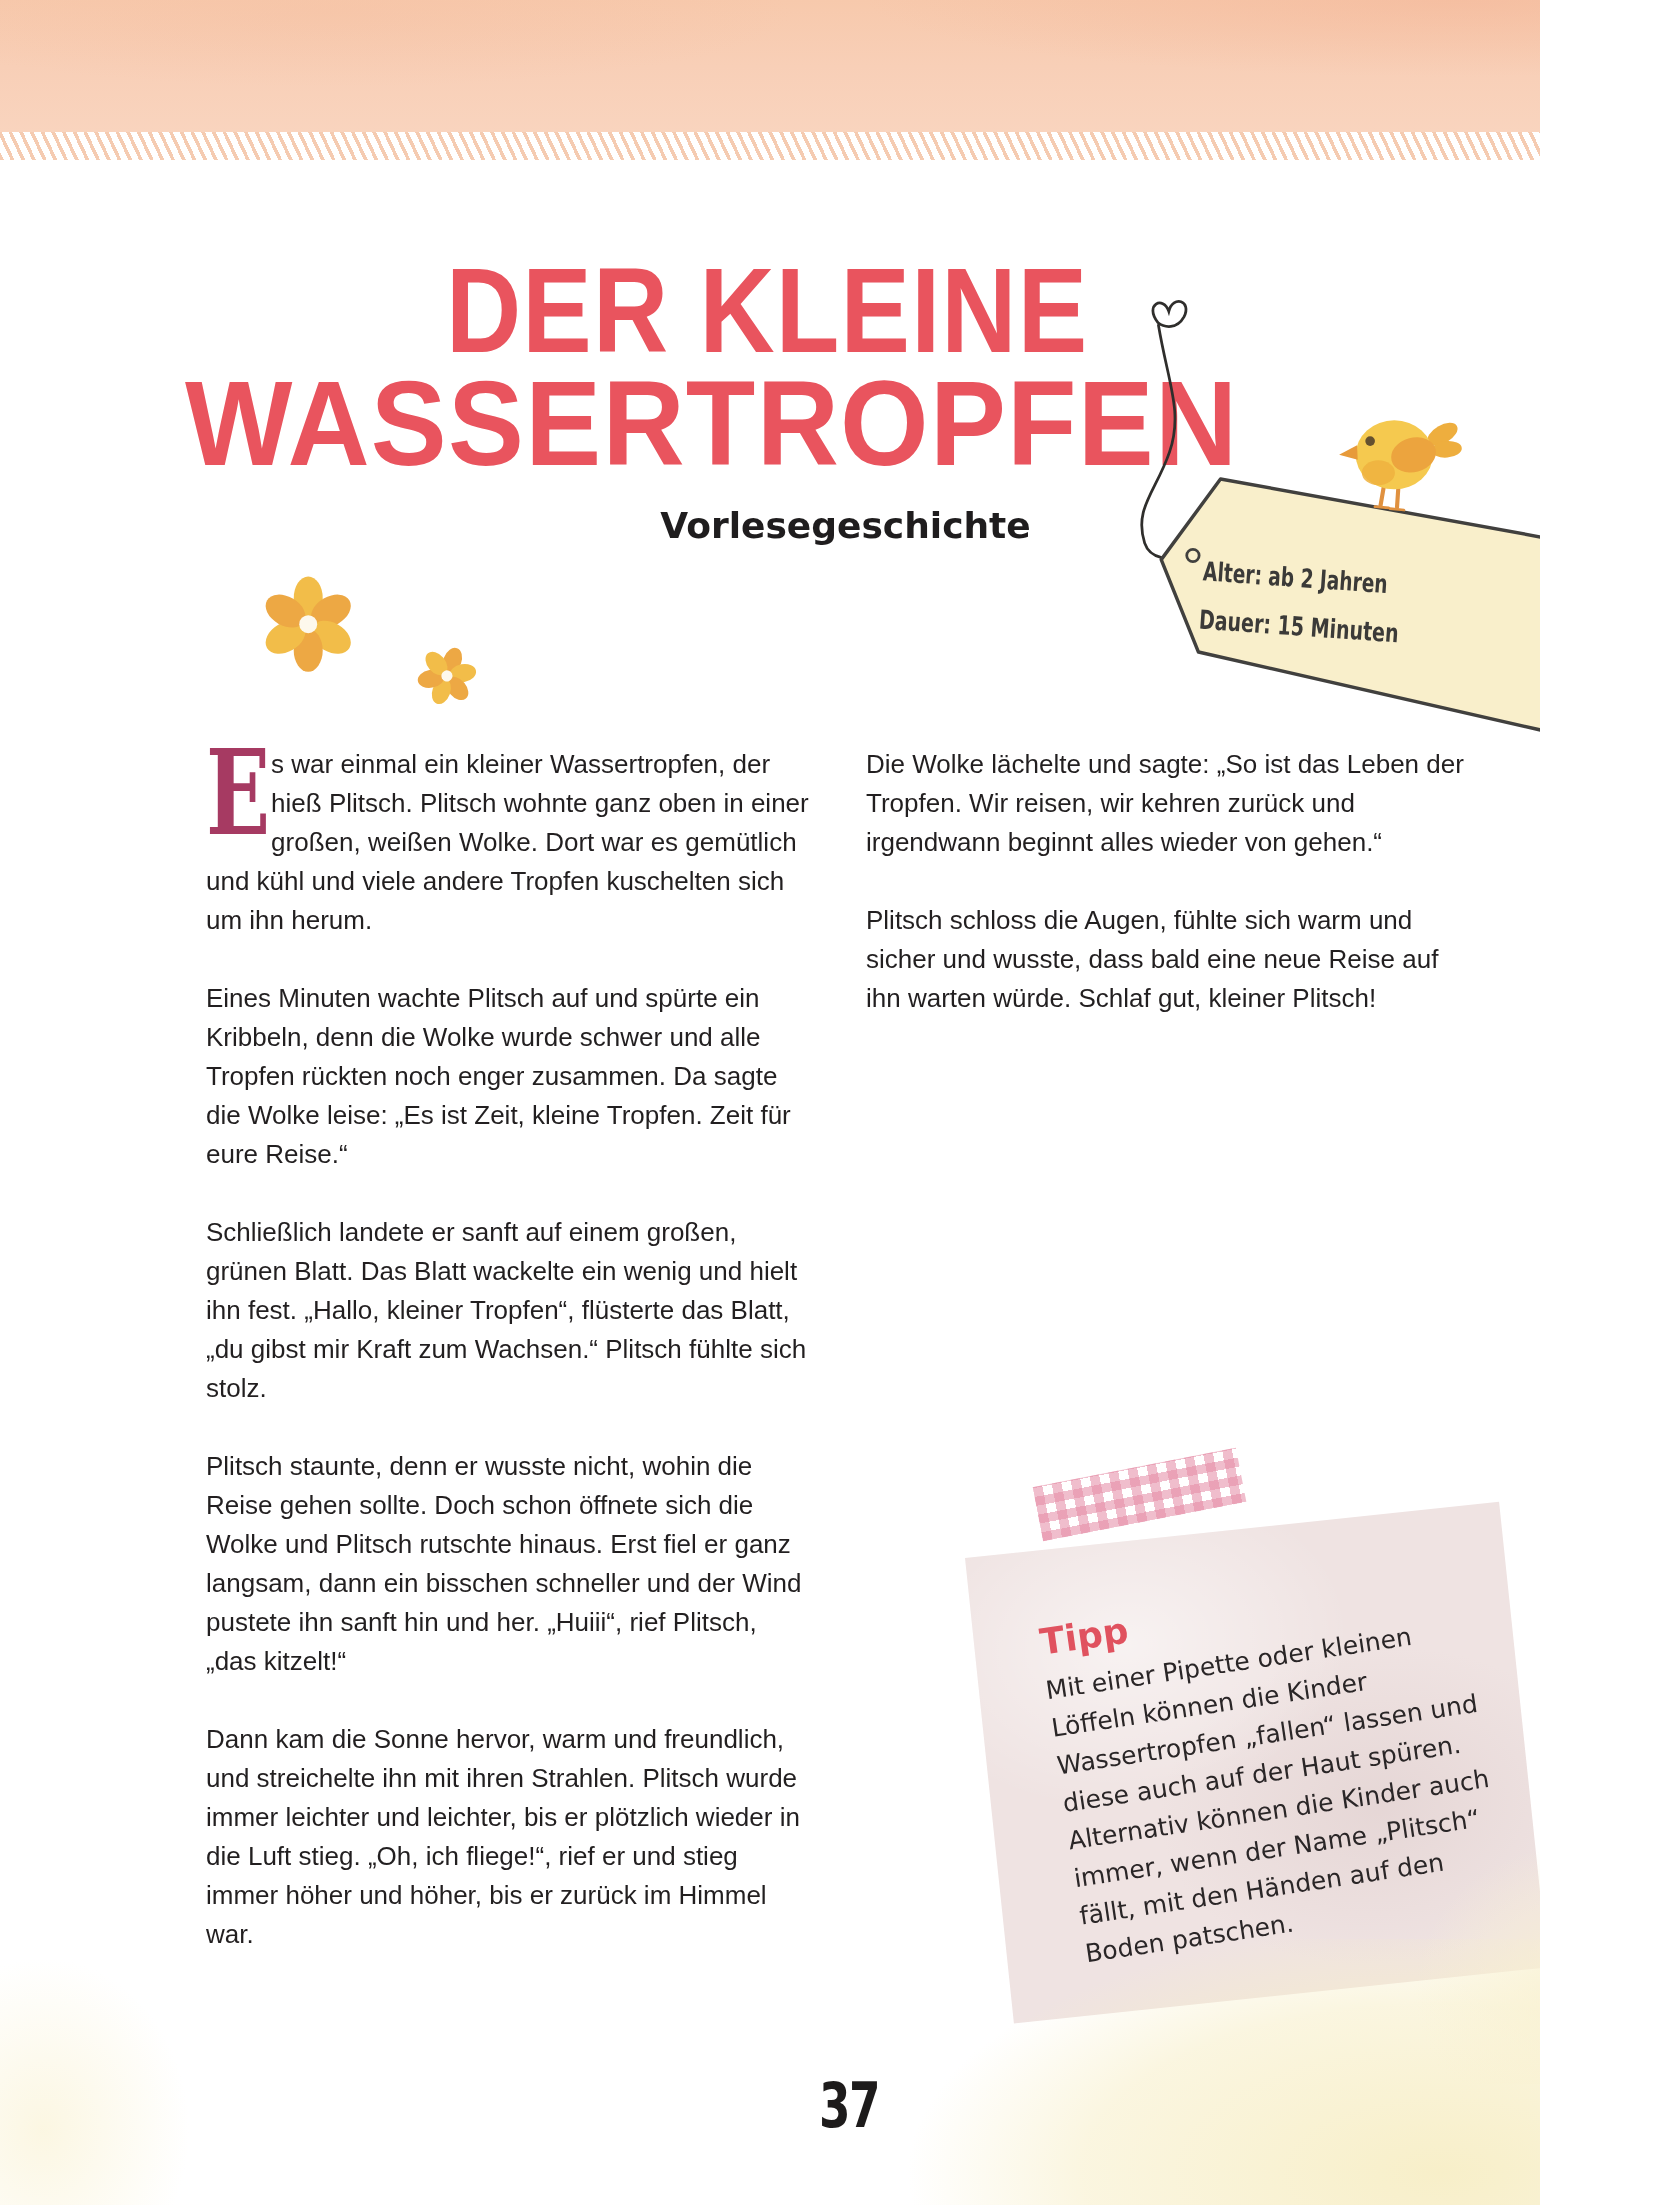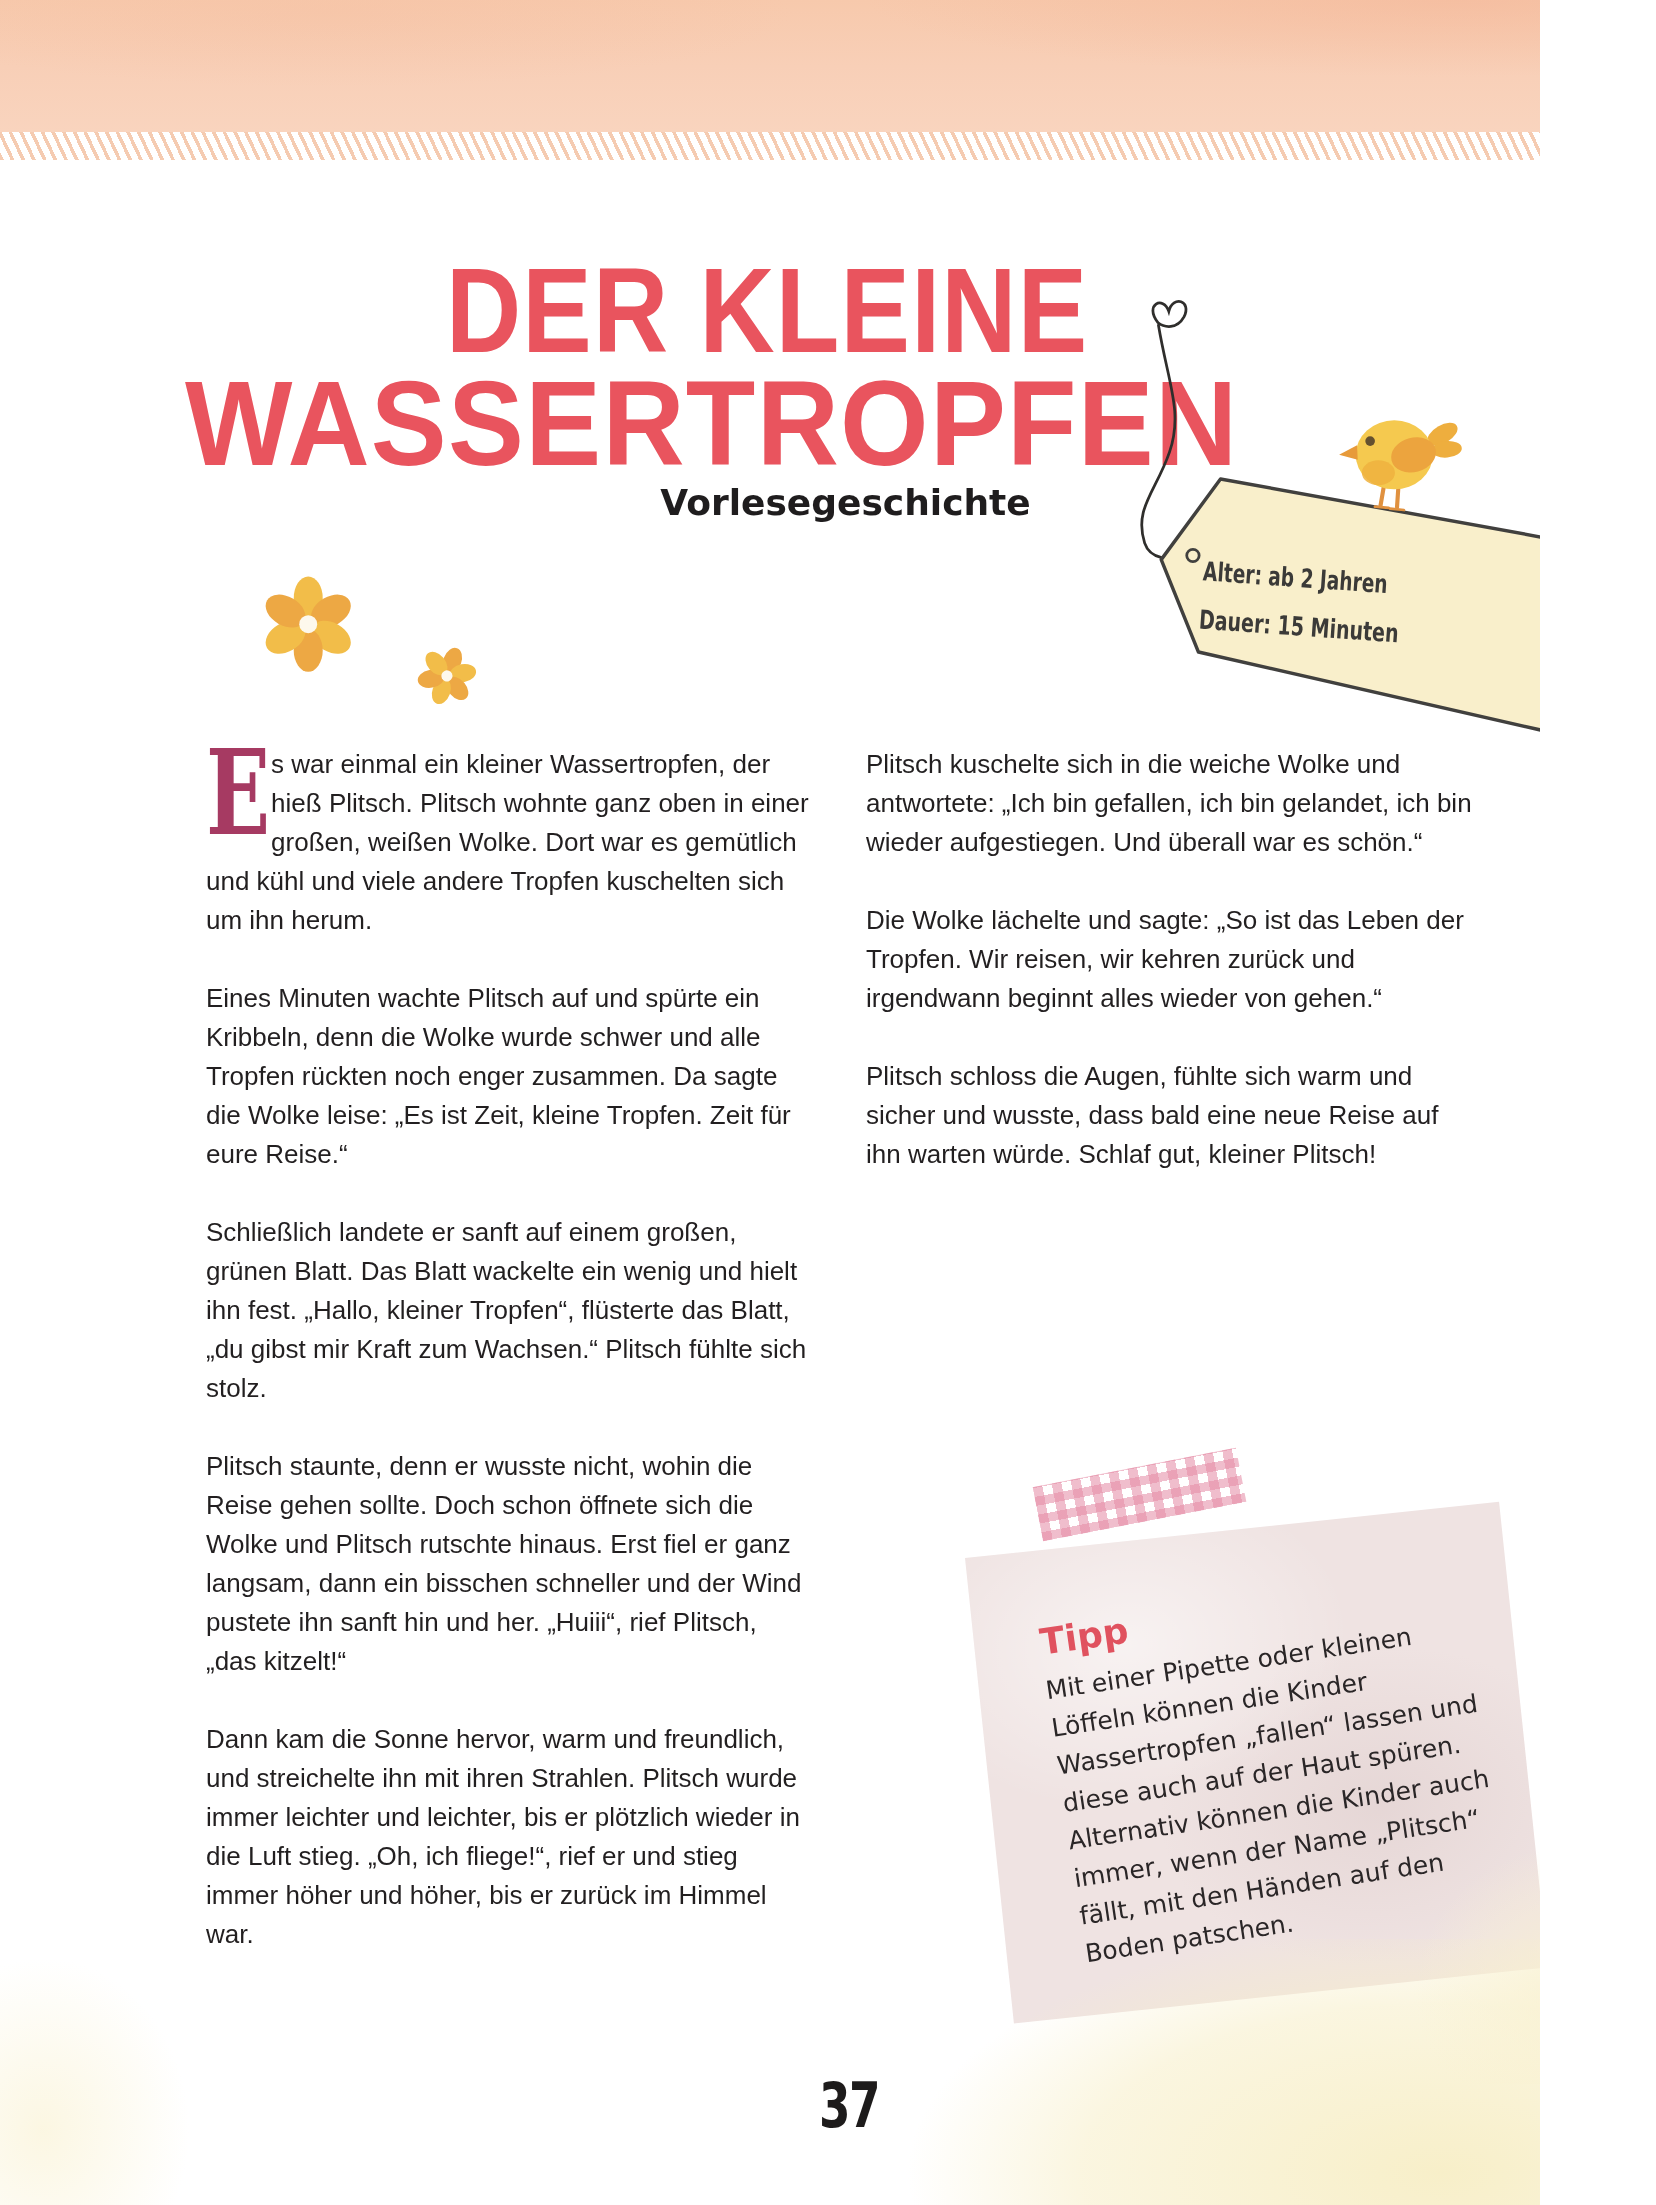--- a/index.html
+++ b/index.html
@@ -21,21 +21,21 @@
     background-image: repeating-linear-gradient(65deg,
       #f5cbb1 0px, #f5cbb1 3.5px, rgba(255,255,255,0) 3.5px, rgba(255,255,255,0) 9.7px);
   }
 
   
   .title-line { position:absolute; white-space:nowrap; font-weight:bold;
     color:#e9545e; line-height:1; letter-spacing:1.4px; }
   .title-line1 { left:446px; top:250px; font-size:121px; transform:scaleX(0.86); transform-origin:0 0; }
   .title-line2 { left:185px; top:363px; font-size:121px; transform:scaleX(0.94); transform-origin:0 0; }
   .subtitle {
-    position:absolute; left:573px; top:482px; width:545px; text-align:center;
+    position:absolute; left:573px; top:505px; width:545px; text-align:center;
     font-family:"DejaVu Sans", sans-serif; font-weight:bold; font-size:36px; color:#1f1d1e;
   }
 
   
   .decor-tag { position:absolute; left:1063px; top:248px; width:566px; height:524px; }
   .decor-flowers { position:absolute; left:193px; top:524px; width:345px; height:228px; }
 
   
   .col { position:absolute; top:745px; width:607px; }
   .col-left  { left:206px; }
@@ -151,21 +151,20 @@
 
   <div class="col col-left">
     <p><span class="dropcap">E</span><span>s war einmal ein kleiner Wassertropfen, der hieß Plitsch. Plitsch wohnte ganz oben in einer großen, weißen Wolke. Dort war es gemütlich und kühl und viele andere Tropfen kuschelten sich um ihn herum.</span></p>
     <p>Eines Minuten wachte Plitsch auf und spürte ein Kribbeln, denn die Wolke wurde schwer und alle Tropfen rückten noch enger zusammen. Da sagte die Wolke leise: „Es ist Zeit, kleine Tropfen. Zeit für eure Reise.“</p>
     <p>Schließlich landete er sanft auf einem großen, grünen Blatt. Das Blatt wackelte ein wenig und hielt ihn fest. „Hallo, kleiner Tropfen“, flüsterte das Blatt, „du gibst mir Kraft zum Wachsen.“ Plitsch fühlte sich stolz.</p>
     <p>Plitsch staunte, denn er wusste nicht, wohin die Reise gehen sollte. Doch schon öffnete sich die Wolke und Plitsch rutschte hinaus. Erst fiel er ganz langsam, dann ein bisschen schneller und der Wind pustete ihn sanft hin und her. „Huiii“, rief Plitsch, „das kitzelt!“</p>
     <p>Dann kam die Sonne hervor, warm und freundlich, und streichelte ihn mit ihren Strahlen. Plitsch wurde immer leichter und leichter, bis er plötzlich wieder in die Luft stieg. „Oh, ich fliege!“, rief er und stieg immer höher und höher, bis er zurück im Himmel war.</p>
   </div>
 
   <div class="col col-right">
-    <p>Plitsch kuschelte sich in die weiche Wolke und antwortete: „Ich bin gefallen, ich bin gelandet, ich bin wieder aufgestiegen. Und überall war es schön.“</p>
     <p>Die Wolke lächelte und sagte: „So ist das Leben der Tropfen. Wir reisen, wir kehren zurück und irgendwann beginnt alles wieder von gehen.“</p>
     <p>Plitsch schloss die Augen, fühlte sich warm und sicher und wusste, dass bald eine neue Reise auf ihn warten würde. Schlaf gut, kleiner Plitsch!</p>
   </div>
 
   <div class="tip-note">
     <div class="tip-label">Tipp</div>
     <div class="tip-text">Mit einer Pipette oder kleinen Löffeln können die Kinder Wassertropfen „fallen“ lassen und diese auch auf der Haut spüren. Alternativ können die Kinder auch immer, wenn der Name „Plitsch“ fällt, mit den Händen auf den Boden patschen.</div>
   </div>
   <div class="washi-tape"></div>
 

